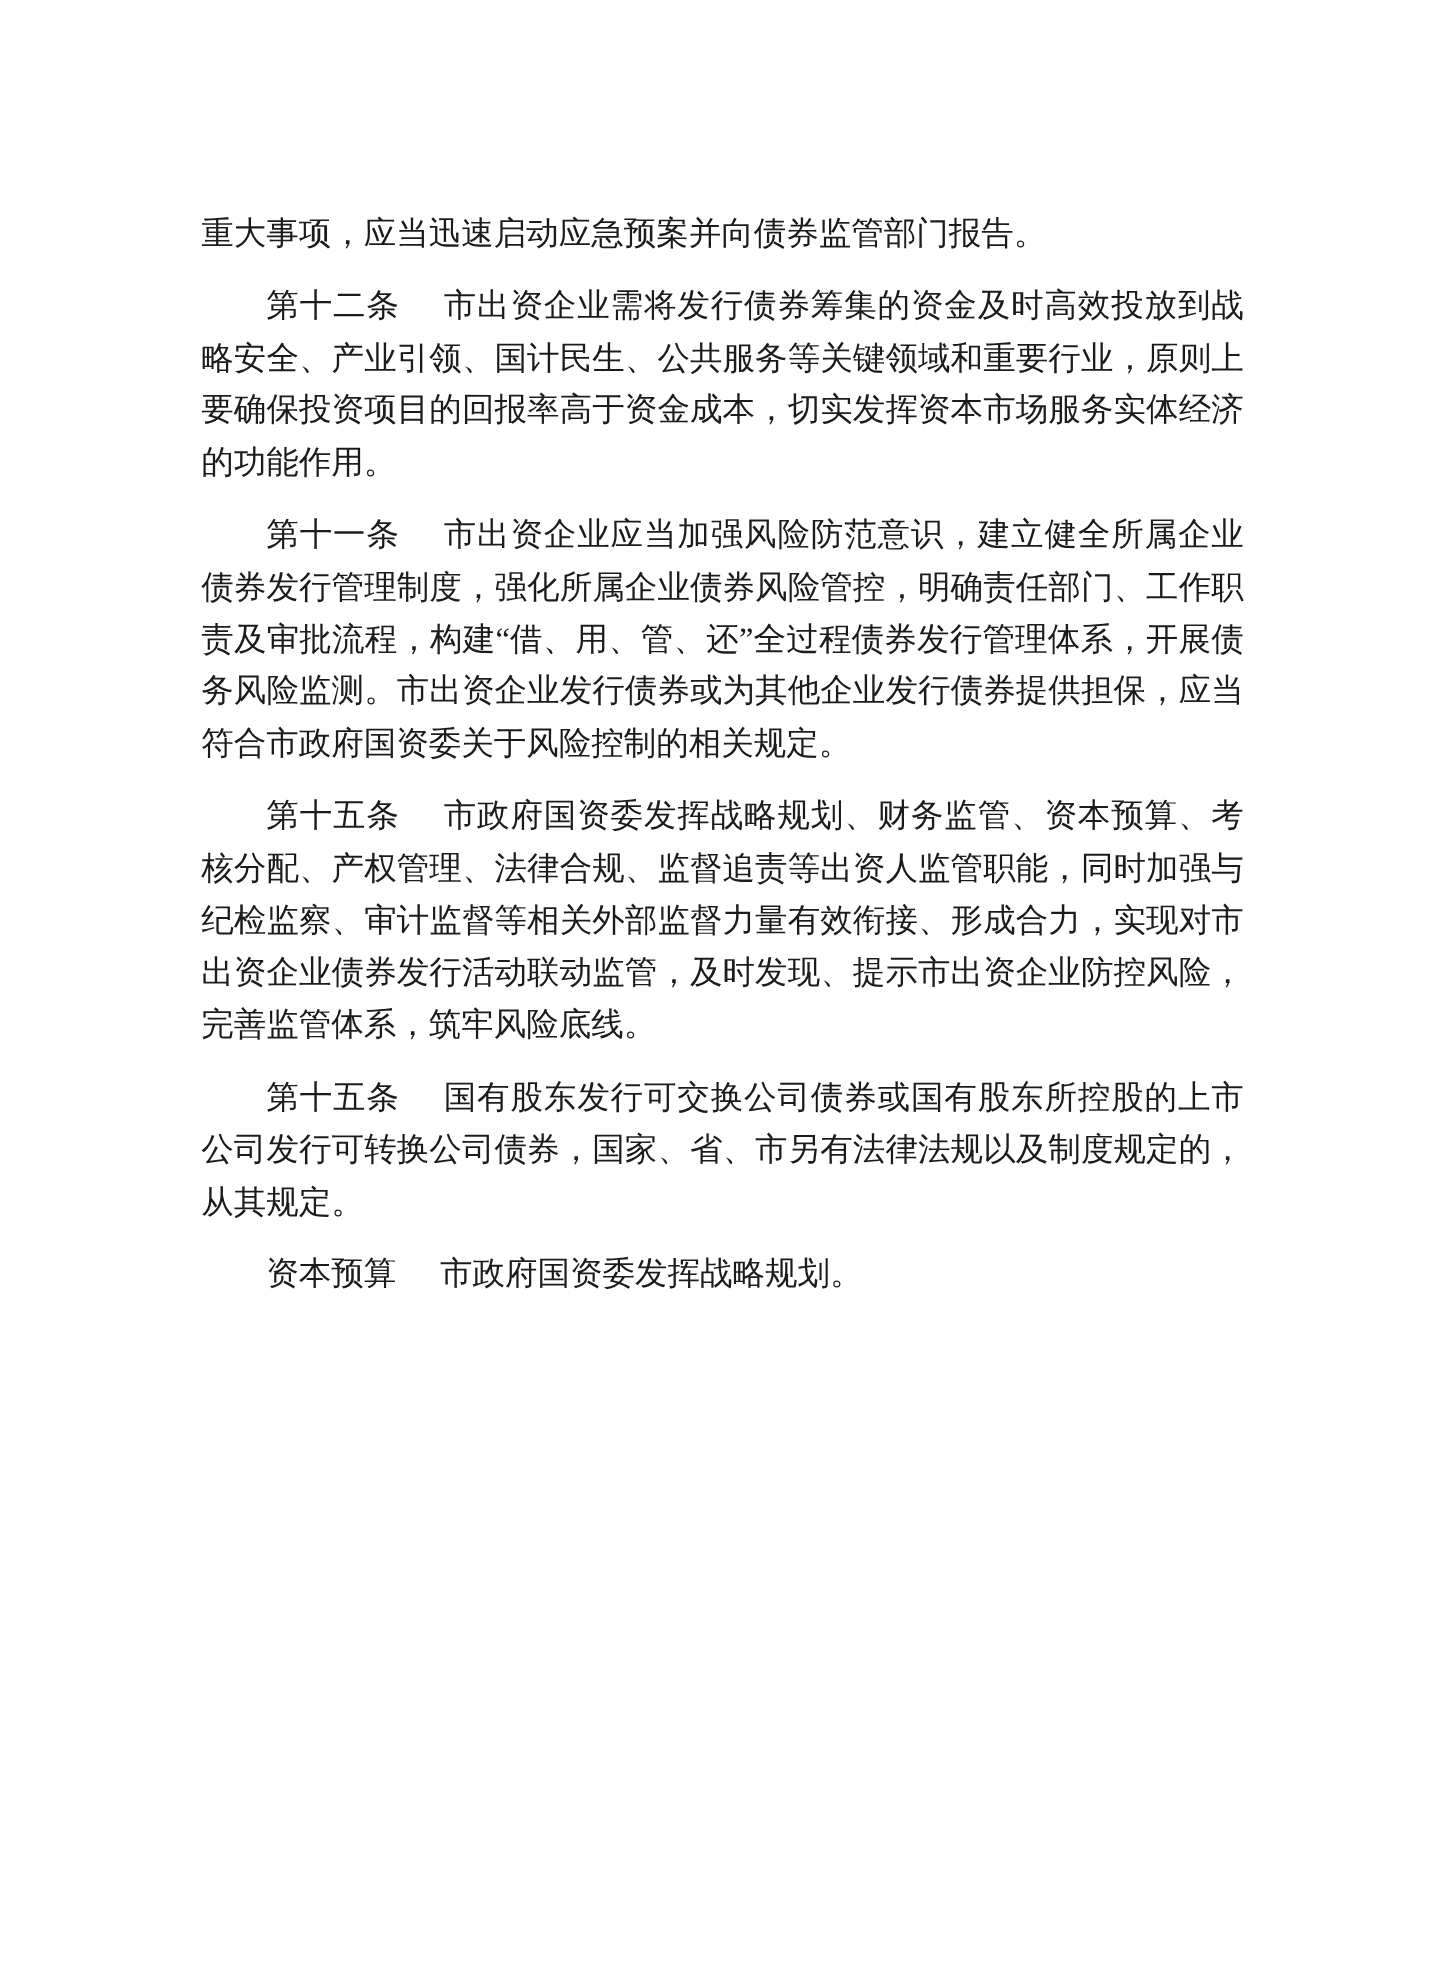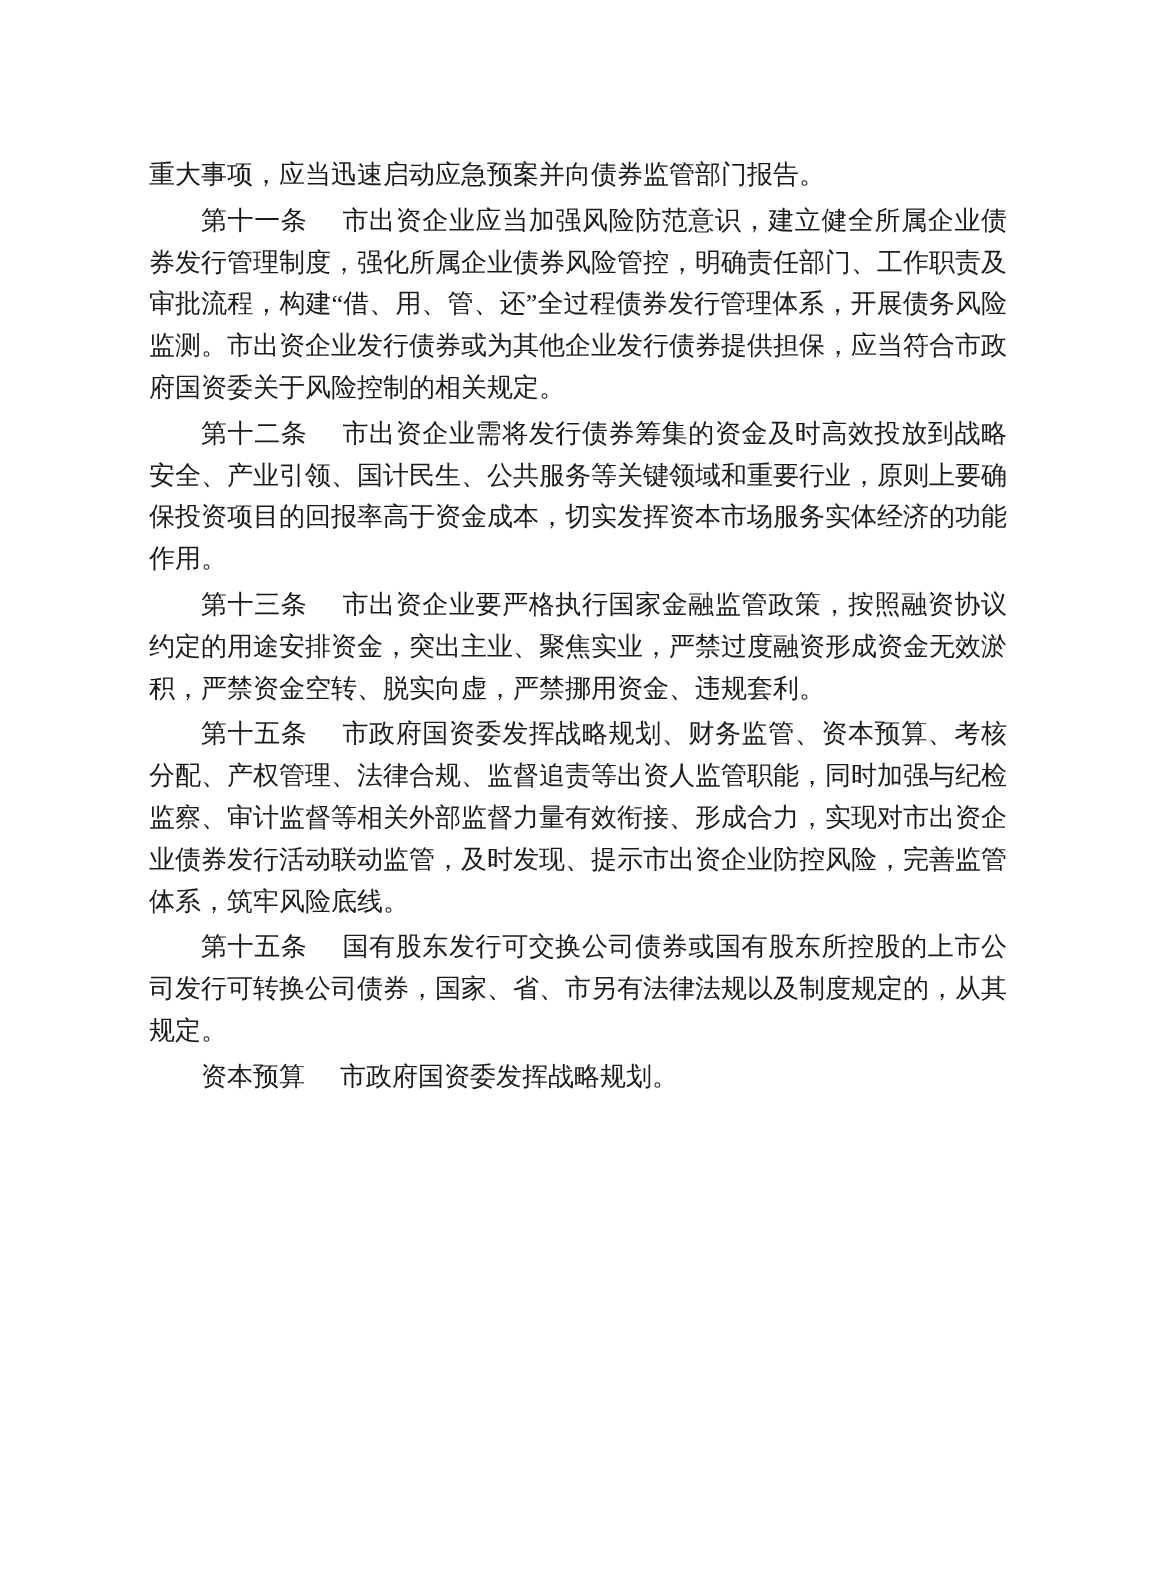--- a/index.html
+++ b/index.html
@@ -20,45 +20,44 @@
     top: 150px;
     width: 866px;
     font-family: "Liberation Serif", "DejaVu Serif", serif;
     font-size: 26px;
     line-height: 41.8px;
     color: #1b1b1b;
     text-align: justify;
     text-justify: inter-ideograph;
   }
   .text-block p {
-    margin: 4px;
+    margin: 16px;
     padding: 0;
     text-indent: 2em;
   }
   .text-block p.cont {
     text-indent: 0;
   }
   .art-label {
     margin-right: 1.35em;
     white-space: nowrap;
   }
 </style>
 </head>
 <body>
 
 <div class="sheet">
   <div class="text-block">
 
     <p class="cont"><span>重大事项，应当迅速启动应急预案并向债券监管部门报告。</span></p>
 
+    <p><span class="art-label">第十二条</span><span>市出资企业需将发行债券筹集的资金及时高效投放到战略安全、产业引领、国计民生、公共服务等关键领域和重要行业，原则上要确保投资项目的回报率高于资金成本，切实发挥资本市场服务实体经济的功能作用。</span></p>
+
     <p><span class="art-label">第十一条</span><span>市出资企业应当加强风险防范意识，建立健全所属企业债券发行管理制度，强化所属企业债券风险管控，明确责任部门、工作职责及审批流程，构建“借、用、管、还”全过程债券发行管理体系，开展债务风险监测。市出资企业发行债券或为其他企业发行债券提供担保，应当符合市政府国资委关于风险控制的相关规定。</span></p>
 
-    <p><span class="art-label">第十二条</span><span>市出资企业需将发行债券筹集的资金及时高效投放到战略安全、产业引领、国计民生、公共服务等关键领域和重要行业，原则上要确保投资项目的回报率高于资金成本，切实发挥资本市场服务实体经济的功能作用。</span></p>
-
-    <p><span class="art-label">第十三条</span><span>市出资企业要严格执行国家金融监管政策，按照融资协议约定的用途安排资金，突出主业、聚焦实业，严禁过度融资形成资金无效淤积，严禁资金空转、脱实向虚，严禁挪用资金、违规套利。</span></p>
 
 
     <p><span class="art-label">第十五条</span><span>市政府国资委发挥战略规划、财务监管、资本预算、考核分配、产权管理、法律合规、监督追责等出资人监管职能，同时加强与纪检监察、审计监督等相关外部监督力量有效衔接、形成合力，实现对市出资企业债券发行活动联动监管，及时发现、提示市出资企业防控风险，完善监管体系，筑牢风险底线。</span></p>
 
     <p><span class="art-label">第十五条</span><span>国有股东发行可交换公司债券或国有股东所控股的上市公司发行可转换公司债券，国家、省、市另有法律法规以及制度规定的，从其规定。</span></p>
 
 
     <p><span class="art-label">资本预算</span><span>市政府国资委发挥战略规划。</span></p>
 
   </div>

